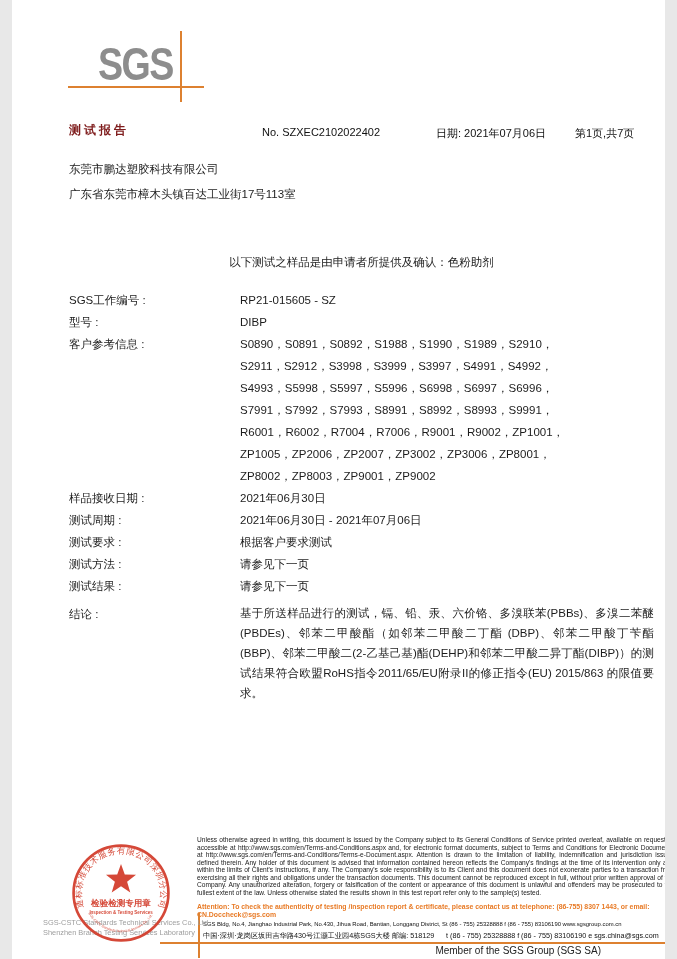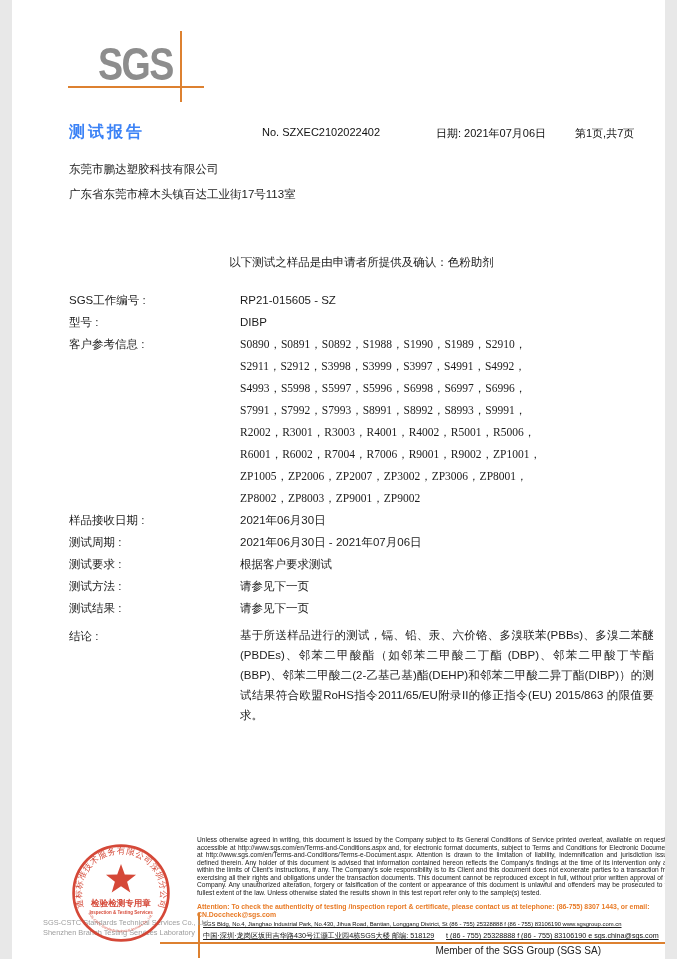--- a/index.html
+++ b/index.html
@@ -6,43 +6,43 @@
   .page{position:relative;width:653px;height:959px;background:#ffffff;margin:0 auto;
         font-family:"Liberation Sans",sans-serif;color:#222;overflow:hidden;}
 
   
   .logo-text{position:absolute;left:86px;top:40px;font-size:47px;font-weight:bold;
              color:#8d8d8d;letter-spacing:-2px;transform:scaleX(0.80);transform-origin:left top;line-height:1;}
   .logo-vline{position:absolute;left:168px;top:31px;width:2px;height:71px;background:#dd8130;}
   .logo-hline{position:absolute;left:56px;top:86px;width:136px;height:2px;background:#dd8130;}
 
   
-  .doc-title{position:absolute;left:57px;top:122px;font-size:16px;font-weight:bold;letter-spacing:3px;color:#3b82f6;}
+  .doc-title{position:absolute;left:57px;top:122px;font-size:12px;font-weight:bold;letter-spacing:3px;color:#7f1d1d;}
   .report-no{position:absolute;left:250px;top:126px;font-size:11px;color:#111;}
   .report-date{position:absolute;left:424px;top:126px;font-size:11px;color:#111;}
   .report-page{position:absolute;left:563px;top:126px;font-size:11px;color:#111;}
 
   
   .content{position:absolute;left:57px;top:157px;width:585px;font-size:11.5px;color:#1c1c1c;}
   .company-line{line-height:25px;}
   .sample-statement{margin-top:44px;line-height:22px;text-align:center;}
   .rows{margin-top:16px;}
   .row{display:flex;}
   .lbl{flex:0 0 171px;line-height:22px;}
   .val{flex:1;line-height:22px;}
-  .val div{line-height:22px;font-family:Liberation Serif, serif;}
+  .val div{line-height:22px;}
   .row-conclusion{margin-top:6px;}
   .row-conclusion .val{line-height:20px;text-align:justify;}
 
   
   .legal{position:absolute;left:185px;top:836px;width:477px;font-size:6.6px;line-height:7.5px;
          text-align:justify;color:#1a1a1a;}
   .attention{position:absolute;left:185px;top:903px;width:477px;font-size:6.9px;line-height:8px;
              font-weight:bold;color:#e87a25;}
-  .addr-block{position:absolute;left:191px;top:919px;width:472px;text-decoration:underline;}
+  .addr-block{position:absolute;left:191px;top:919px;width:472px;}
   .addr-line{display:flex;white-space:nowrap;color:#111;}
   .addr-line.en{font-size:5.9px;line-height:11px;}
   .addr-line.cn{font-size:7.2px;line-height:12px;}
   .addr-main{flex:0 0 243px;overflow:hidden;}
   .addr-contact{flex:1;}
   .vline{position:absolute;left:186px;top:913px;width:2px;height:45px;background:#dd8130;}
   .hline{position:absolute;left:148px;top:942px;width:520px;height:2px;background:#dd8130;}
   .member{position:absolute;right:64px;top:945px;font-size:10px;color:#222;}
 
   .lab-name{position:absolute;left:31px;top:918px;font-size:7.4px;line-height:9.5px;color:#9d9d9d;}
@@ -79,21 +79,20 @@
         <div class="lbl">型号 :</div>
         <div class="val">DIBP</div>
       </div>
       <div class="row">
         <div class="lbl">客户参考信息 :</div>
         <div class="val">
           <div>S0890，S0891，S0892，S1988，S1990，S1989，S2910，</div>
           <div>S2911，S2912，S3998，S3999，S3997，S4991，S4992，</div>
           <div>S4993，S5998，S5997，S5996，S6998，S6997，S6996，</div>
           <div>S7991，S7992，S7993，S8991，S8992，S8993，S9991，</div>
-          <div>R2002，R3001，R3003，R4001，R4002，R5001，R5006，</div>
           <div>R6001，R6002，R7004，R7006，R9001，R9002，ZP1001，</div>
           <div>ZP1005，ZP2006，ZP2007，ZP3002，ZP3006，ZP8001，</div>
           <div>ZP8002，ZP8003，ZP9001，ZP9002</div>
         </div>
       </div>
       <div class="row">
         <div class="lbl">样品接收日期 :</div>
         <div class="val">2021年06月30日</div>
       </div>
       <div class="row">

